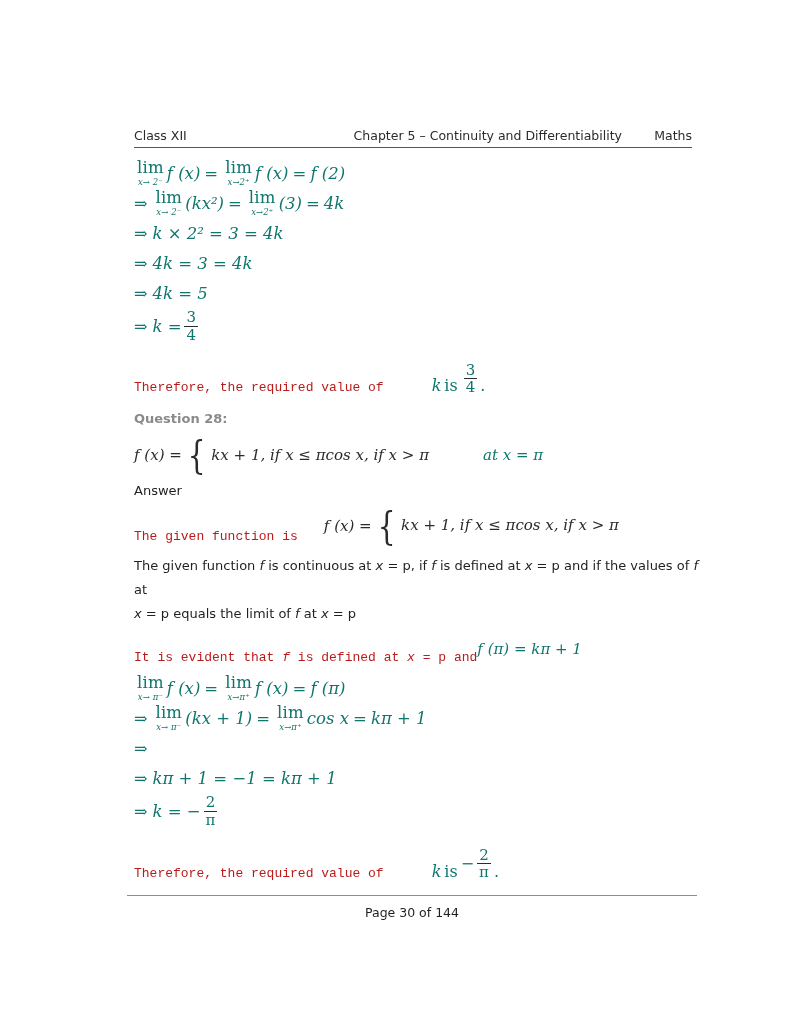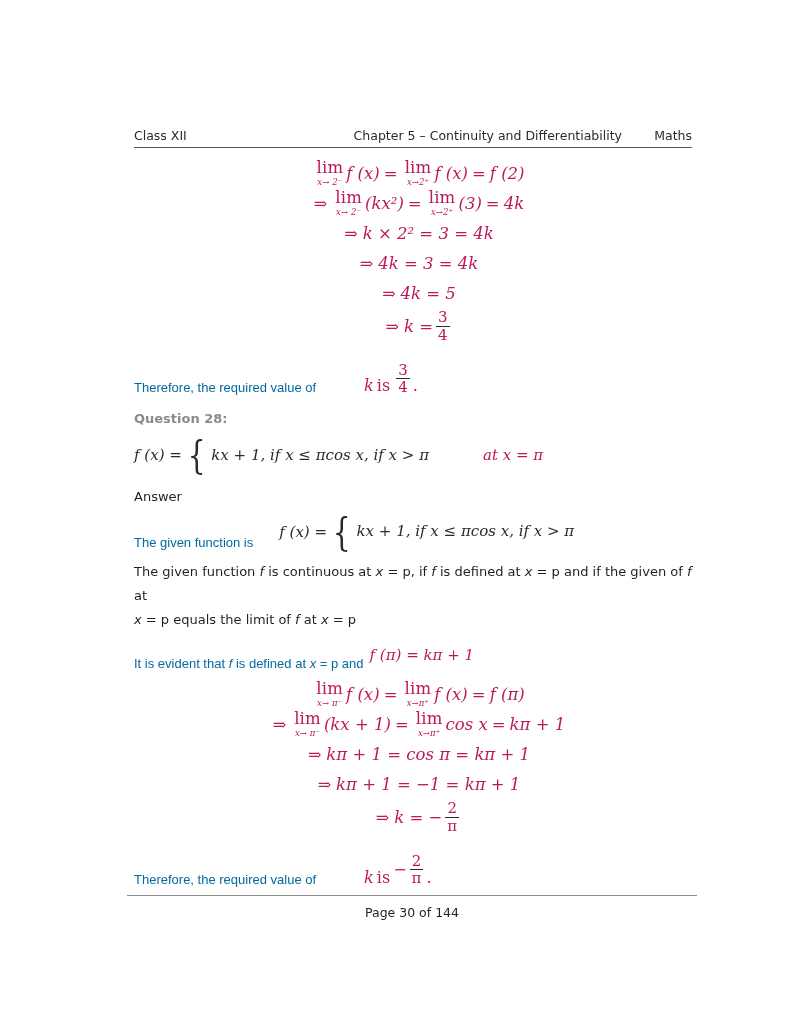--- a/index.html
+++ b/index.html
@@ -46,23 +46,22 @@
     position: absolute;
     left: 117px;
     top: 158px;
     width: 570px;
   }
 
   
   .math {
     font-family: "DejaVu Serif", serif;
     font-style: italic;
-    color: #be185d;
+    color: #0f766e;
     white-space: nowrap;
-    justify-content: center;
   }
   .math .op,
   .math .num,
   .math .rel {
     font-style: normal;
   }
   .upright { font-style: normal; }
 
   .eq-line {
     display: flex;
@@ -129,22 +128,22 @@
     font-family: "DejaVu Sans", sans-serif;
   }
 
   
   .row {
     display: flex;
     align-items: baseline;
   }
   .row .txt {
     font-size: 13px;
-    font-family: Liberation Sans, sans-serif;
-    color: #0369a1;
+    font-family: Liberation Mono, monospace;
+    color: #b91c1c;
   }
 
   
   .piece {
     display: inline-flex;
     align-items: center;
     font-family: "DejaVu Serif", serif;
     font-style: italic;
     font-size: 15px;
     color: #2a2a2a;
@@ -276,44 +275,44 @@
         <span style="margin-right:2px;">f (x) =</span>
         <span class="brace">{</span>
         <span class="cases">
           <span class="case-row">kx + 1,  if x ≤ π</span>
           <span class="case-row">cos x,  if x &gt; π</span>
         </span>
       </span>
       <span class="math" style="margin-left:54px; font-size:15px;">at x = π</span>
     </div>
 
-    <div class="para" style="margin-top:14px;">Answer</div>
+    <div class="para" style="margin-top:8px;">Answer</div>
 
     <div class="row" style="margin-top:6px; align-items:flex-end;">
       <span class="txt">The given function is</span>
       <span class="piece" style="margin-left:26px; margin-bottom:2px;">
         <span style="margin-right:2px;">f (x) =</span>
         <span class="brace">{</span>
         <span class="cases">
           <span class="case-row">kx + 1,  if x ≤ π</span>
           <span class="case-row">cos x,  if x &gt; π</span>
         </span>
       </span>
     </div>
 
     <div class="para" style="margin-top:10px;">
-      <span>The given function </span><i>f</i><span> is continuous at </span><i>x</i><span> = p, if </span><i>f</i><span> is defined at </span><i>x</i><span> = p and if the given of </span><i>f</i><span> at</span>
+      <span>The given function </span><i>f</i><span> is continuous at </span><i>x</i><span> = p, if </span><i>f</i><span> is defined at </span><i>x</i><span> = p and if the values of </span><i>f</i><span> at</span>
     </div>
     <div class="para">
       <i>x</i><span> = p equals the limit of </span><i>f</i><span> at </span><i>x</i><span> = p</span>
     </div>
 
     <div class="row" style="margin-top:14px; align-items:flex-end;">
       <span class="txt"><span>It is evident that </span><i>f</i><span> is defined at </span><i>x</i><span> = p and</span></span>
-      <span class="math" style="margin-left:6px; font-size:15px; margin-bottom:7px;">f (π) = kπ + 1</span>
+      <span class="math" style="font-size:15px; margin-bottom:7px;">f (π) = kπ + 1</span>
     </div>
 
     <div class="eq-line math" style="margin-top:8px;">
       <span class="lim">
         <span class="lim-op">lim</span>
         <span class="lim-sub">x→ π⁻</span>
       </span>
       <span>f (x)</span>
       <span class="rel" style="margin:0 4px">=</span>
       <span class="lim">
@@ -337,21 +336,20 @@
         <span class="lim-op">lim</span>
         <span class="lim-sub">x→π⁺</span>
       </span>
       <span>cos x</span>
       <span class="rel" style="margin:0 4px">=</span>
       <span>kπ + 1</span>
     </div>
 
     <div class="eq-line math">
       <span class="arrow">⇒</span>
-      <span>kπ + 1 = cos π = kπ + 1</span>
     </div>
 
     <div class="eq-line math">
       <span class="arrow">⇒</span>
       <span>kπ + 1 = −1 = kπ + 1</span>
     </div>
 
     <div class="eq-line tall math">
       <span class="arrow">⇒</span>
       <span>k = −</span>

